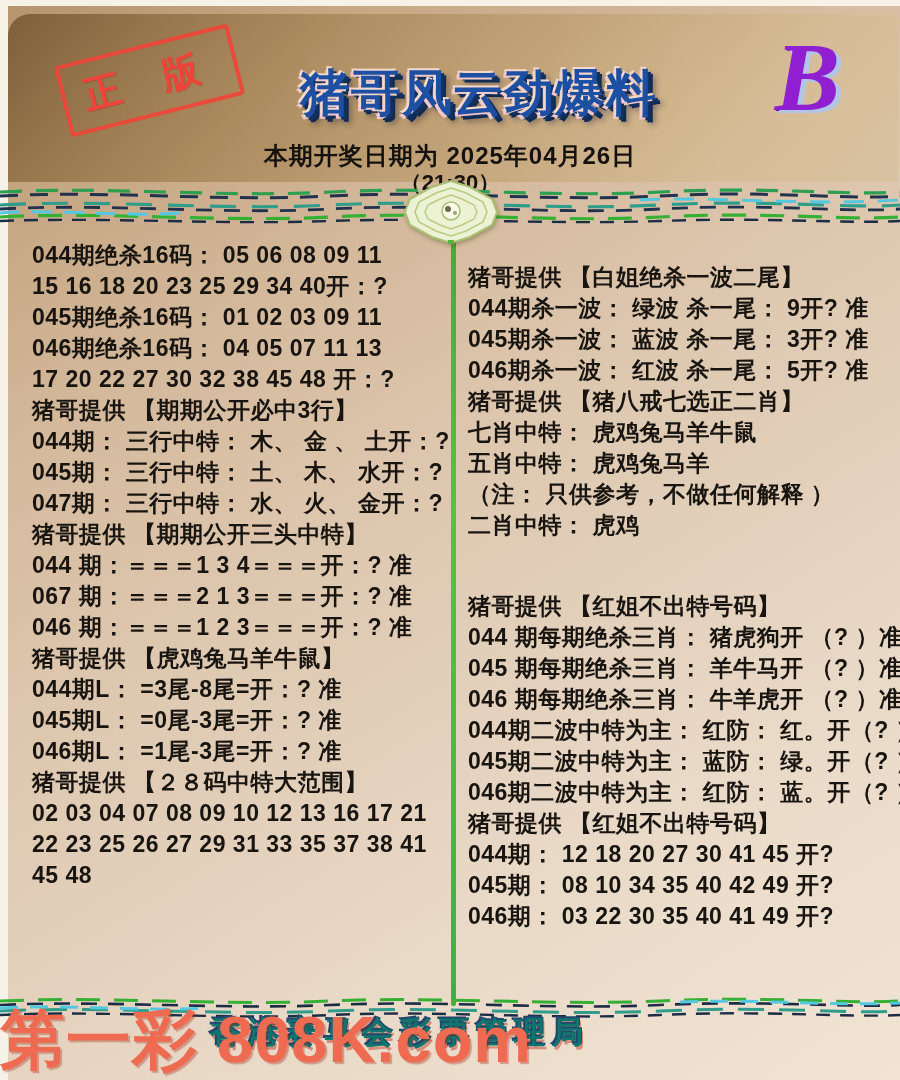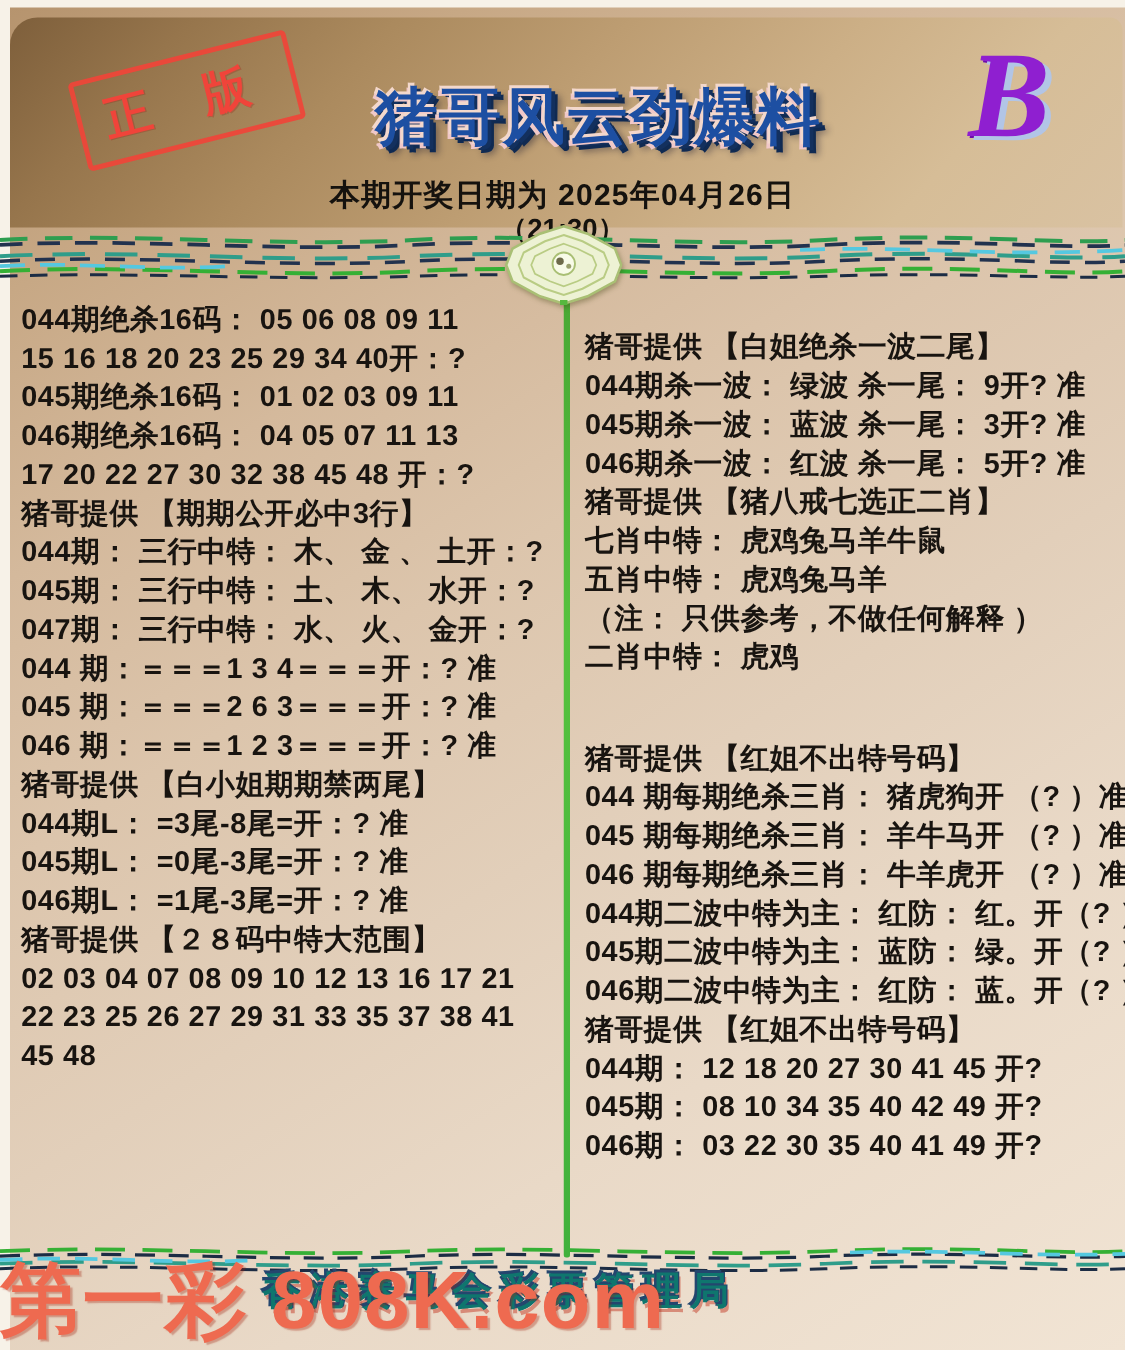--- a/index.html
+++ b/index.html
@@ -58,21 +58,21 @@
   .v-divider{
     position:absolute;left:451px;top:236px;width:5px;height:770px;
     background:linear-gradient(180deg,#49a834 0%,#56c23e 35%,#41b13c 100%);
     border-radius:2px;
   }
   .col{
     position:absolute;top:240px;
     font-size:23px;font-weight:700;color:#181410;
     white-space:nowrap;
   }
-  .col-left{left:17px;width:416px;}
+  .col-left{left:32px;width:416px;}
   .col-right{left:468px;width:428px;margin-top:22px;}
   .line{height:31px;line-height:31px;letter-spacing:.5px;}
   .line:empty{height:50px;}
   .official{
     position:absolute;left:210px;top:1012px;z-index:2;
     font-size:31px;font-weight:900;color:#0f766e;letter-spacing:7px;white-space:nowrap;
     text-shadow:-2px -2px 0 #24466e,1px -1px 0 #24466e,2px 3px 0 rgba(198,72,52,.55);
   }
   .brand{
     position:absolute;left:0px;top:996px;z-index:3;
@@ -120,24 +120,25 @@
   <div class="col col-left">
       <div class="line">044期绝杀16码：  05 06 08 09 11</div>
       <div class="line">15 16 18 20 23 25 29 34 40开：?</div>
       <div class="line">045期绝杀16码：  01 02 03 09 11</div>
       <div class="line">046期绝杀16码：  04 05 07 11 13</div>
       <div class="line">17 20 22 27 30 32 38 45 48 开：?</div>
       <div class="line">猪哥提供  【期期公开必中3行】</div>
       <div class="line">044期： 三行中特： 木、 金 、 土开：?</div>
       <div class="line">045期： 三行中特： 土、 木、 水开：?</div>
       <div class="line">047期： 三行中特： 水、 火、 金开：?</div>
+      <div class="line">猪哥提供  【期期公开三头中特】</div>
       <div class="line">044 期：＝＝＝1 3 4＝＝＝开：? 准</div>
-      <div class="line">045 期：＝＝＝2 6 3＝＝＝开：? 准</div>
+      <div class="line">067 期：＝＝＝2 1 3＝＝＝开：? 准</div>
       <div class="line">046 期：＝＝＝1 2 3＝＝＝开：? 准</div>
-      <div class="line">猪哥提供  【白小姐期期禁两尾】</div>
+      <div class="line">猪哥提供  【虎鸡兔马羊牛鼠】</div>
       <div class="line">044期L： =3尾-8尾=开：? 准</div>
       <div class="line">045期L： =0尾-3尾=开：? 准</div>
       <div class="line">046期L： =1尾-3尾=开：? 准</div>
       <div class="line">猪哥提供  【２８码中特大范围】</div>
       <div class="line">02 03 04 07 08 09 10 12 13 16 17 21</div>
       <div class="line">22 23 25 26 27 29 31 33 35 37 38 41</div>
       <div class="line">45 48</div>
     </div>
   <div class="col col-right">
       <div class="line">猪哥提供  【白姐绝杀一波二尾】</div>

